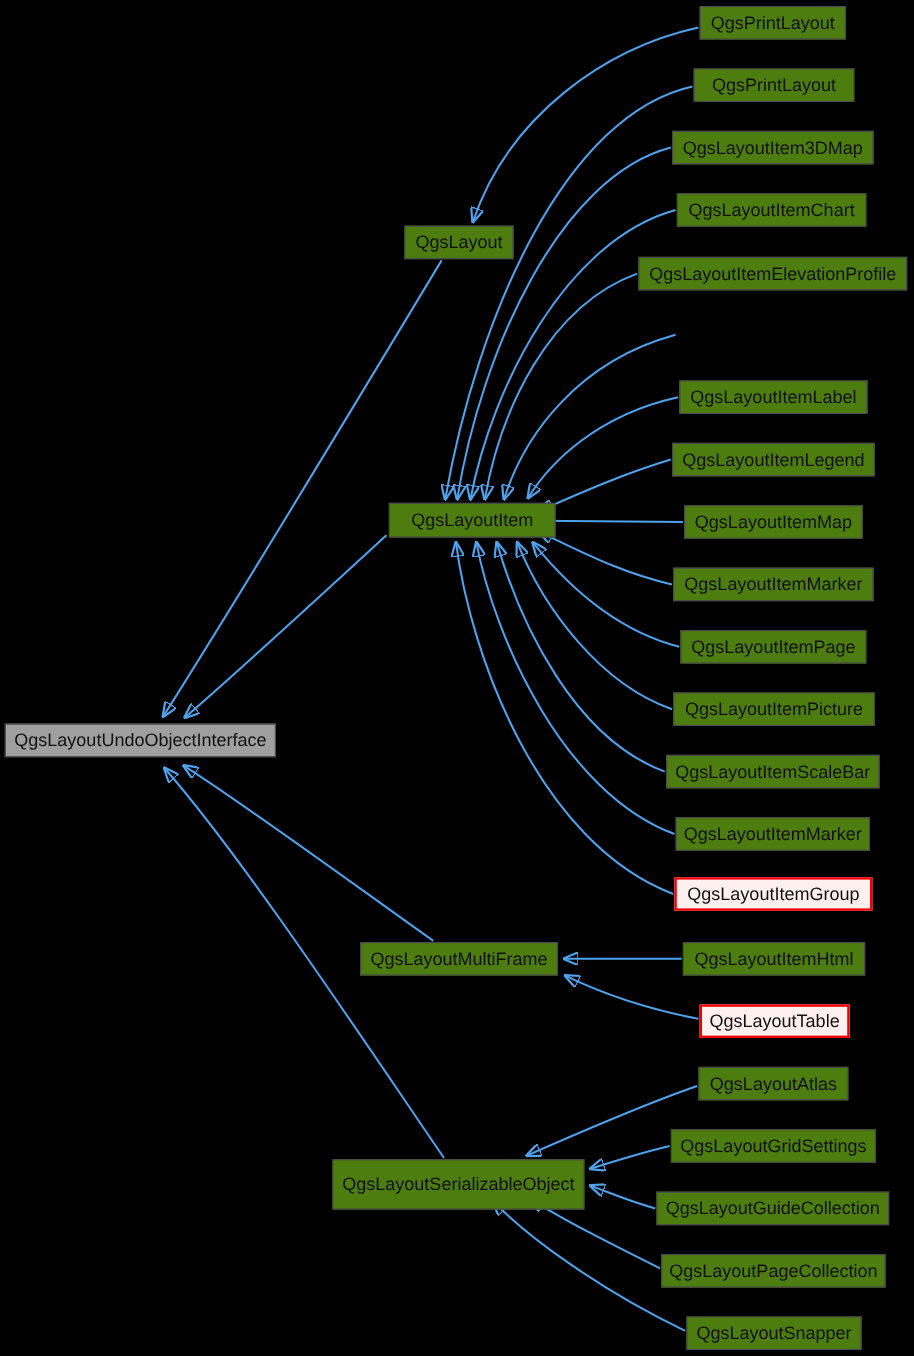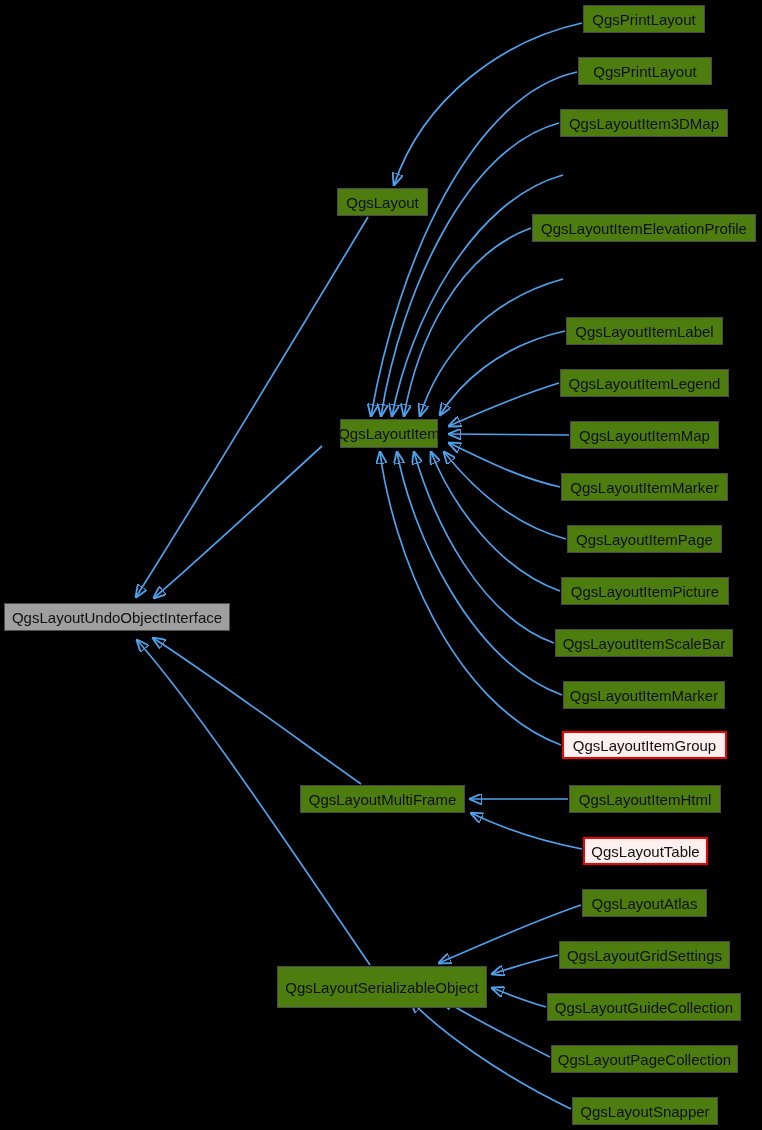--- a/index.html
+++ b/index.html
@@ -68,20 +68,23 @@
 
   <div class="node" style="left:583px;top:5px;width:122px">
       <span>QgsPrintLayout</span>
     </div>
   <div class="node" style="left:578px;top:57px;width:134px">
       <span>QgsPrintLayout</span>
     </div>
   <div class="node" style="left:560px;top:109px;width:168px">
       <span>QgsLayoutItem3DMap</span>
     </div>
+  <div class="node" style="left:564px;top:161px;width:158px">
+      <span>QgsLayoutItemChart</span>
+    </div>
   <div class="node" style="left:532px;top:214px;width:224px">
       <span>QgsLayoutItemElevationProfile</span>
     </div>
   <div class="node" style="left:566px;top:317px;width:157px">
       <span>QgsLayoutItemLabel</span>
     </div>
   <div class="node" style="left:560px;top:369px;width:169px">
       <span>QgsLayoutItemLegend</span>
     </div>
   <div class="node" style="left:570px;top:421px;width:149px">
@@ -123,21 +126,21 @@
   <div class="node" style="left:551px;top:1045px;width:187px">
       <span>QgsLayoutPageCollection</span>
     </div>
   <div class="node" style="left:572px;top:1097px;width:146px">
       <span>QgsLayoutSnapper</span>
     </div>
 
   <div class="node" style="left:337px;top:188px;width:91px">
       <span>QgsLayout</span>
     </div>
-  <div class="node" style="left:340px;top:419px;width:98px;height:29px">
+  <div class="node" style="left:324px;top:419px;width:139px;height:29px">
       <span>QgsLayoutItem</span>
     </div>
   <div class="node" style="left:300px;top:785px;width:165px">
       <span>QgsLayoutMultiFrame</span>
     </div>
   <div class="node" style="left:277px;top:966px;width:210px;height:42px">
       <span>QgsLayoutSerializableObject</span>
     </div>
 
   <div class="node gray" style="left:4px;top:603px;width:226px">

